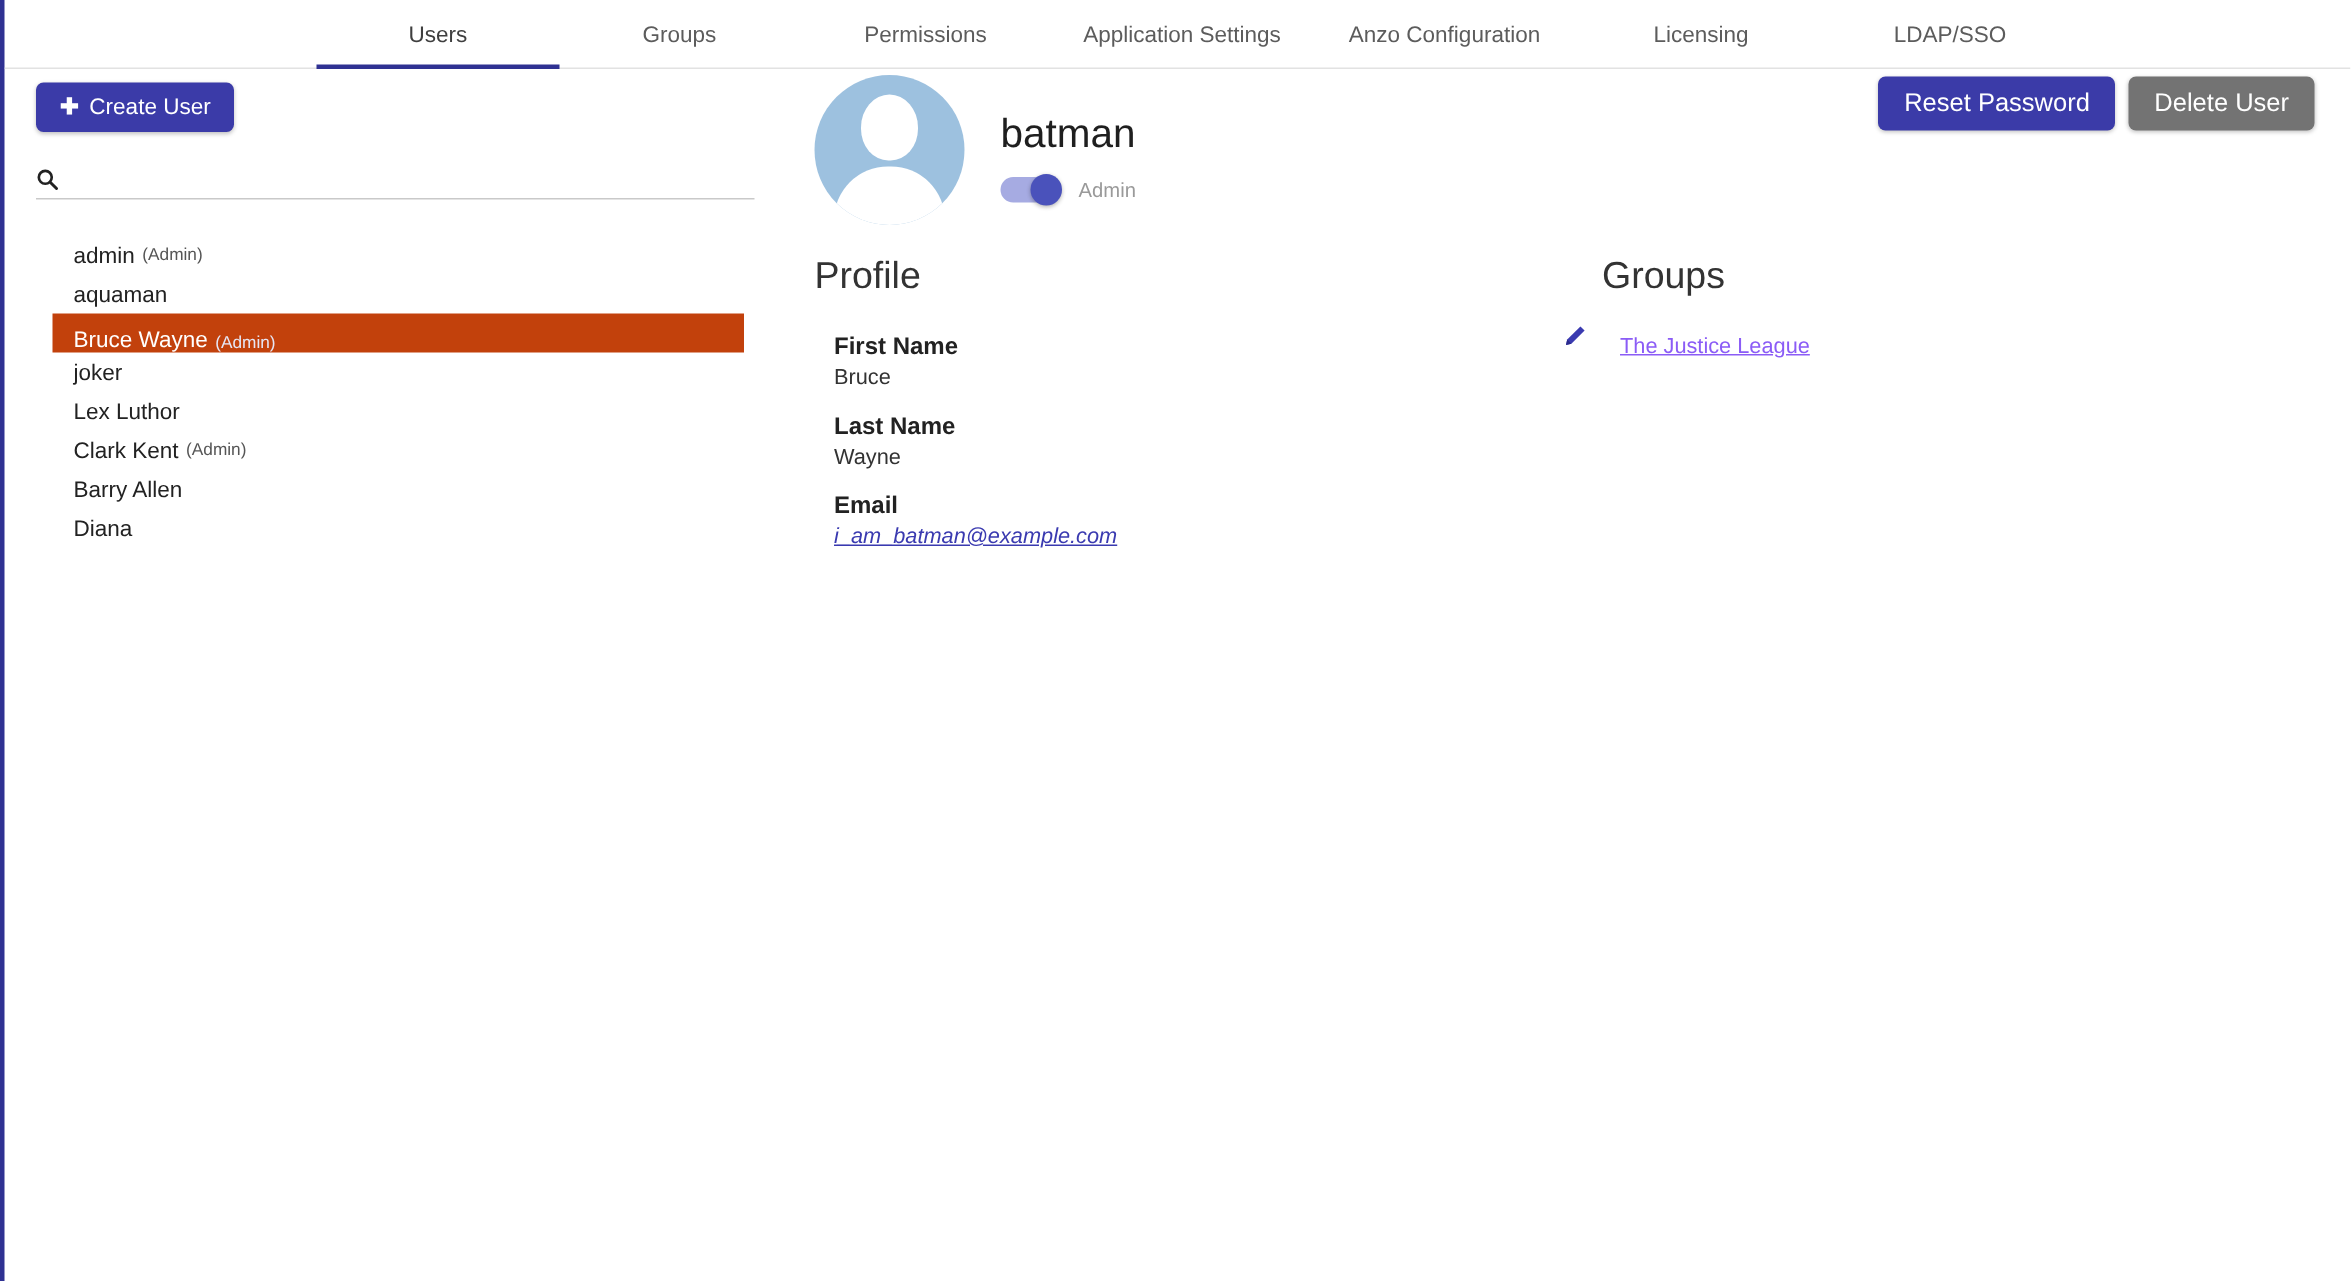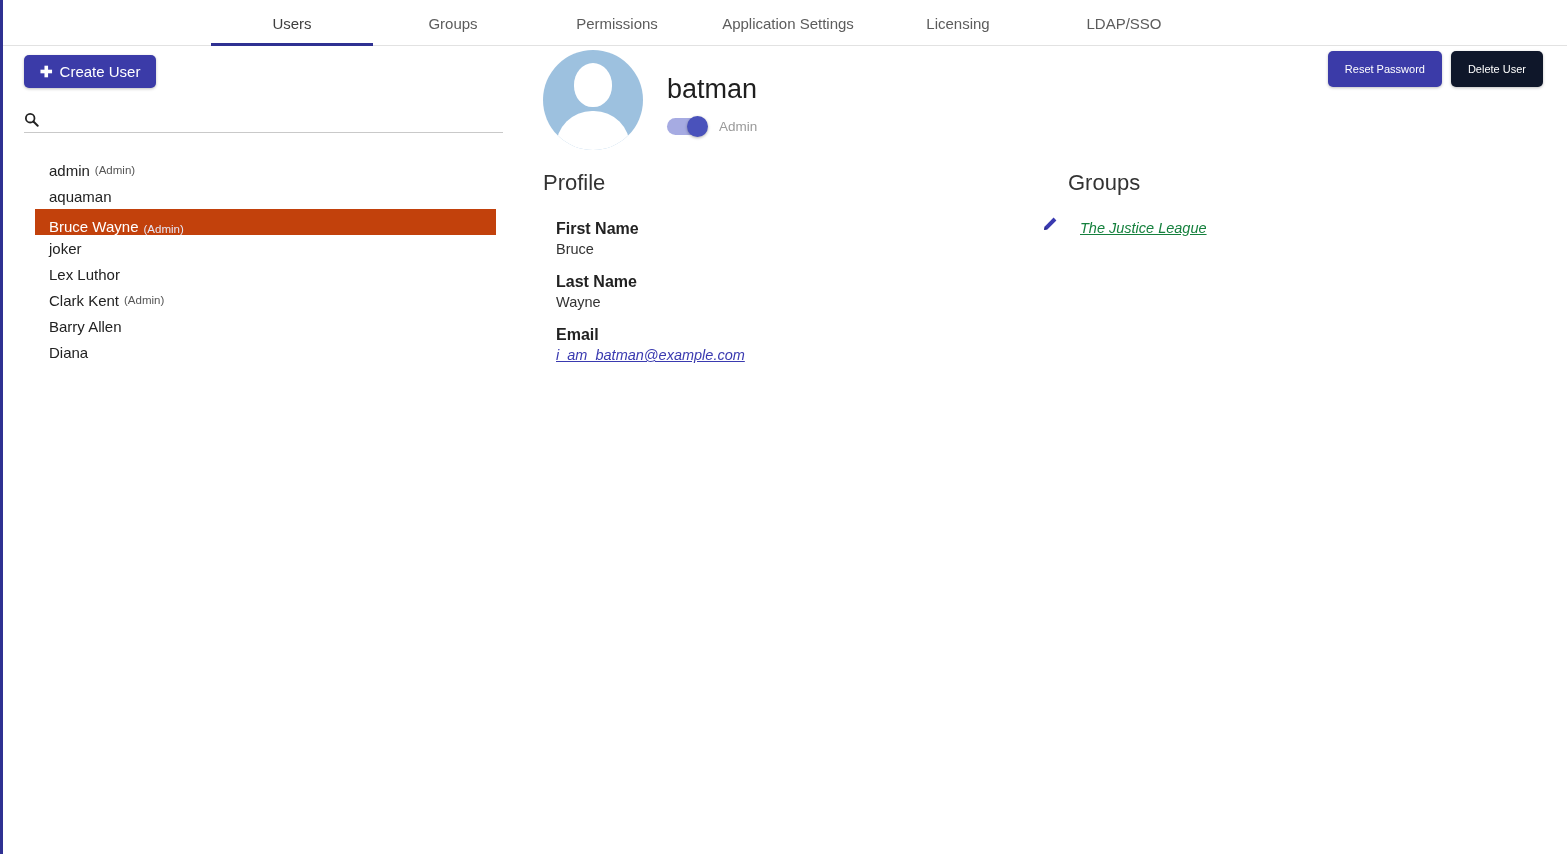--- a/index.html
+++ b/index.html
@@ -220,40 +220,40 @@
     right: 0;
     top: 5px;
     display: flex;
     gap: 9px;
   }
   .btn {
     border: none;
     border-radius: 5px;
     height: 36px;
     padding: 0 17px;
-    font-size: 11px;
+    font-size: 17px;
     font-family: inherit;
     color: #ffffff;
     cursor: pointer;
     box-shadow: 0 1px 3px rgba(0,0,0,0.25);
     white-space: nowrap;
   }
   .btn-reset  { background: #3b3ba8; }
-  .btn-delete { background: #0f172a; }
+  .btn-delete { background: #737373; }
 
   
   .content-cols {
     display: flex;
     margin-top: 20px;
   }
   .col-profile { width: 525px; margin-left: 19px; position: relative; }
   .col-groups  { width: 400px; margin-left: 0px; }
 
   .section-title {
-    font-size: 22px;
+    font-size: 25px;
     font-weight: 400;
     color: #333333;
     margin-bottom: 24px;
   }
 
   .field { margin-bottom: 16px; padding-left: 13px; }
   .field-label {
     font-size: 16px;
     font-weight: bold;
     color: #222;
@@ -275,33 +275,33 @@
     cursor: pointer;
     padding: 0;
     line-height: 0;
   }
 
   .group-link {
     padding-left: 12px;
     font-size: 14.5px;
   }
   .group-link a {
-    color: #15803d;
+    color: #8b5cf6;
     text-decoration: underline;
-    font-style: italic;
   }
 </style>
 </head>
 <body>
 
 <nav class="tabbar">
   <button class="tab tab-users active">Users</button>
   <button class="tab tab-groups">Groups</button>
   <button class="tab tab-permissions">Permissions</button>
   <button class="tab tab-appsettings">Application Settings</button>
+  <button class="tab tab-anzoconfig">Anzo Configuration</button>
   <button class="tab tab-licensing">Licensing</button>
   <button class="tab tab-ldapsso">LDAP/SSO</button>
 </nav>
 
 <div class="layout">
 
   <aside class="sidebar">
 
     <button class="create-user-btn">
       <span class="plus-icon">✚</span>

